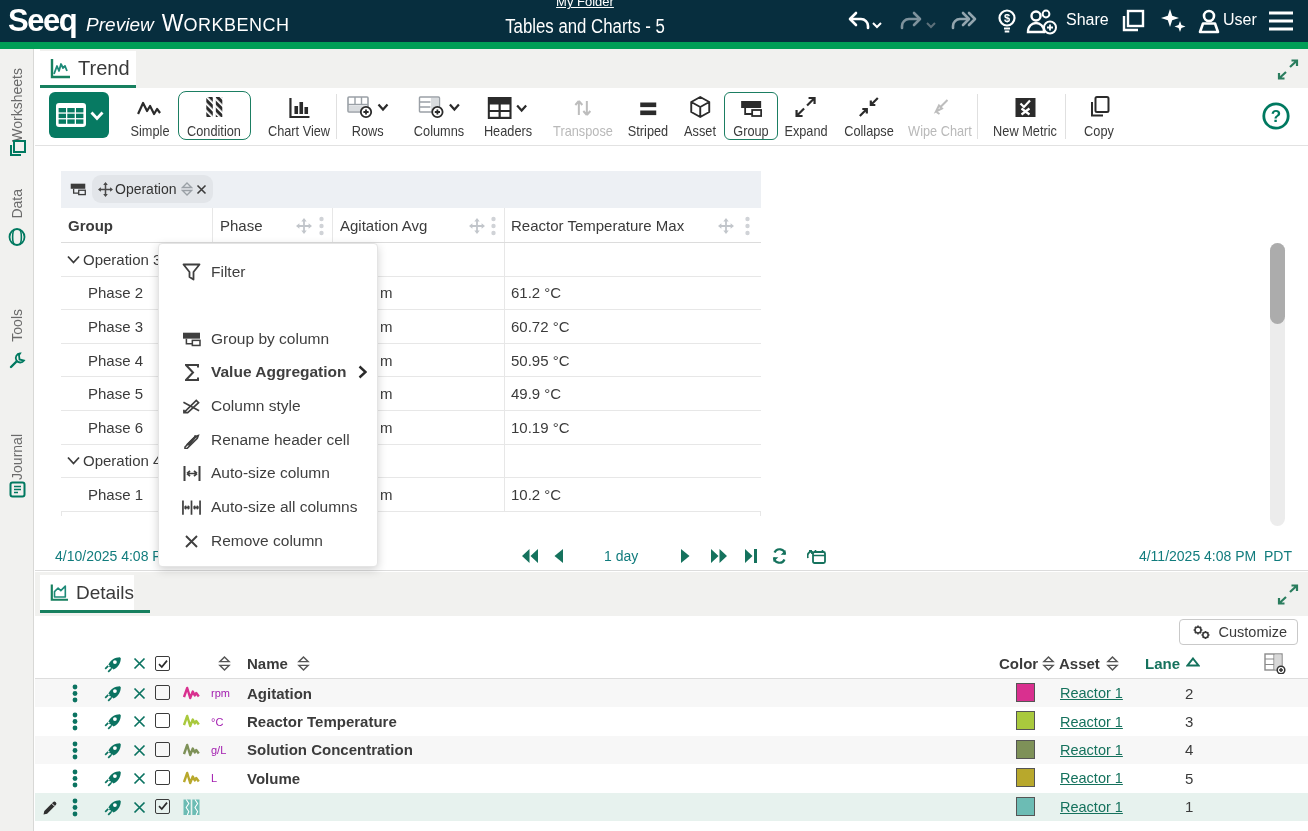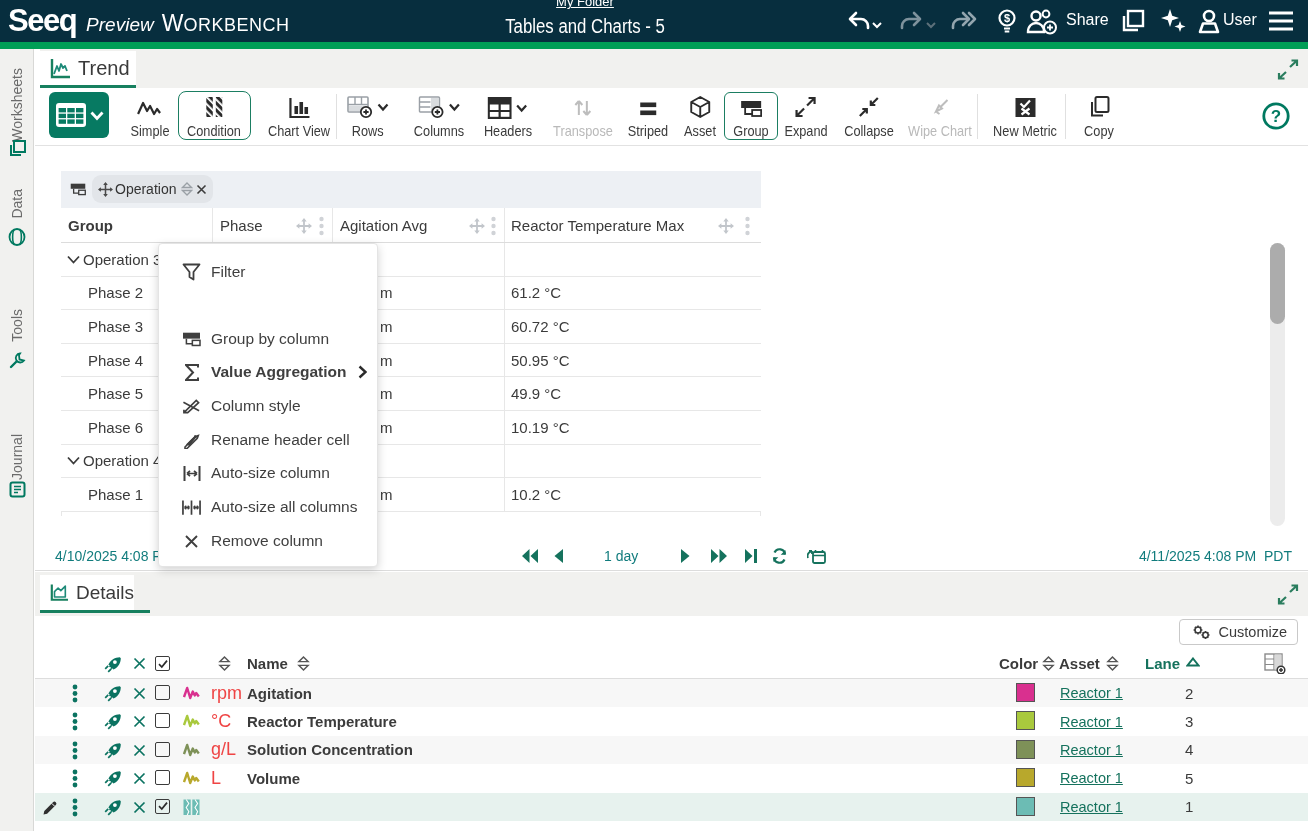--- a/index.html
+++ b/index.html
@@ -56,21 +56,21 @@
 
 .dstrip { position:absolute; left:35px; top:572px; width:1273px; height:44px; background:#f1f1ef; }
 .custrow { position:absolute; left:35px; top:616px; width:1273px; height:32px; background:#fff; }
 .cusbtn { position:absolute; right:10px; top:3px; height:26px; border:1px solid #c9c9c9; border-radius:4px; display:flex; align-items:center; padding:0 10px; font-size:14.5px; color:#3a3a3a; background:#fff; }
 .dhead { position:absolute; left:35px; top:648px; width:1273px; height:31px; background:#fff; border-bottom:1px solid #ddd; font-size:15px; }
 .drow { position:absolute; left:35px; width:1273px; height:28.4px; font-size:15px; }
 .dcell { position:absolute; top:0; height:100%; display:flex; align-items:center; }
 .rlink { color:#15725d; text-decoration:underline; font-size:14.5px; }
 .swatch { width:19px; height:19px; border:1px solid #555; }
 .name { font-weight:bold; color:#3b3b3b; }
-.unit { color:#ef4444; font-size:18px; }
+.unit { color:#a21caf; font-size:11px; }
 </style>
 </head>
 <body>
 
 <div class="topbar">
  <div class="logo">
   <span class="seeq">Seeq</span><span class="preview">Preview</span><span class="wb1">W</span><span class="wb2">ORKBENCH</span>
  </div>
  <div class="crumb">
   <div class="folder">My Folder</div>

